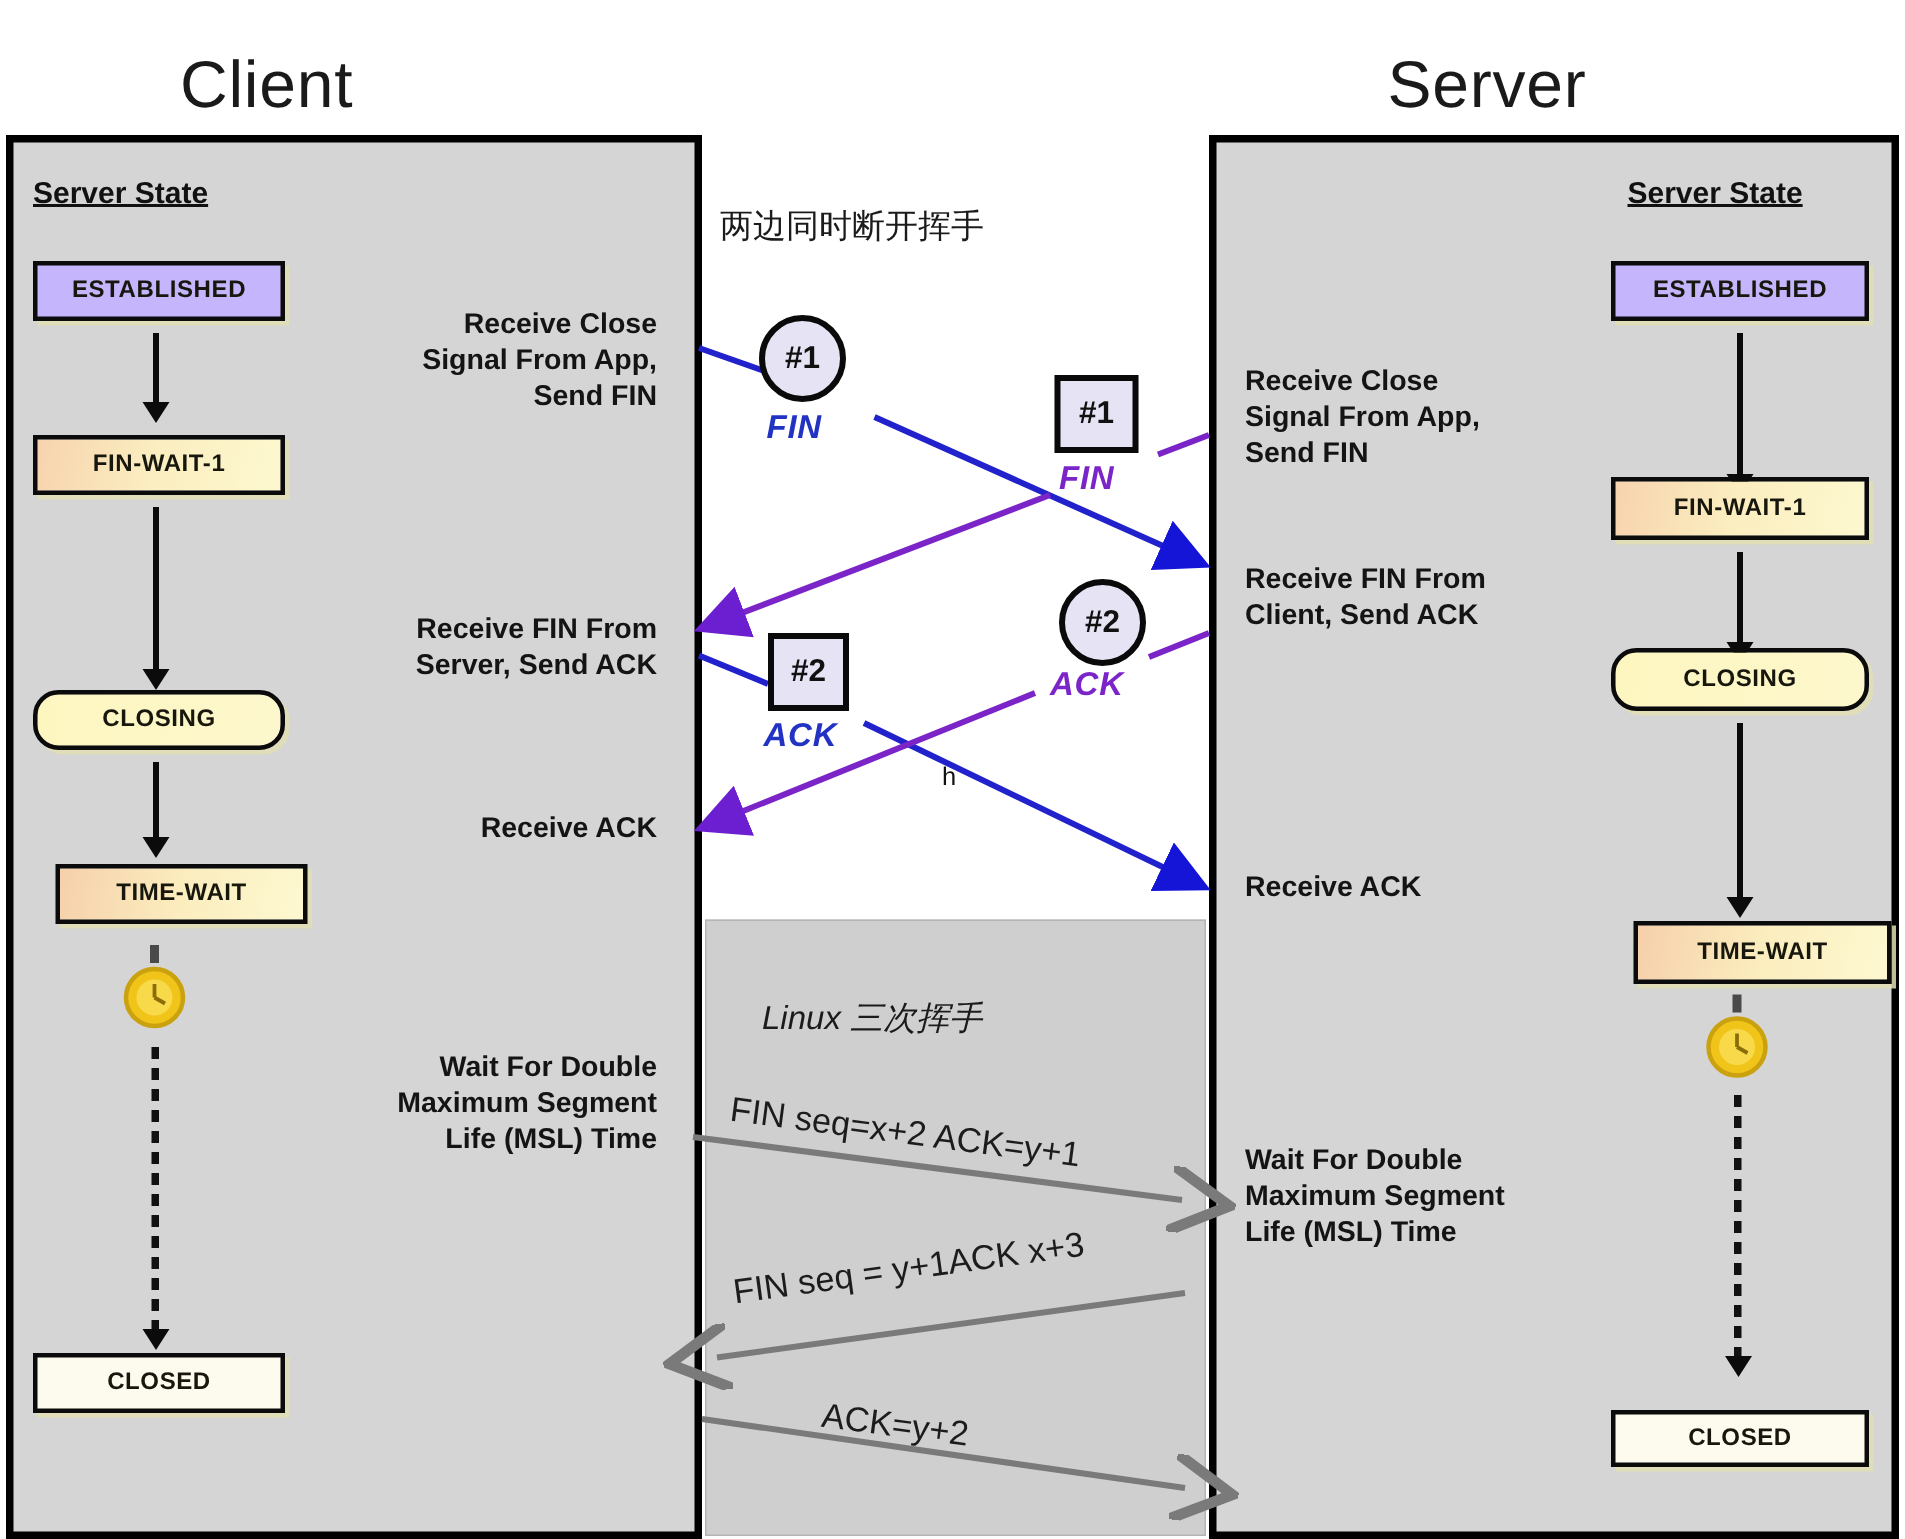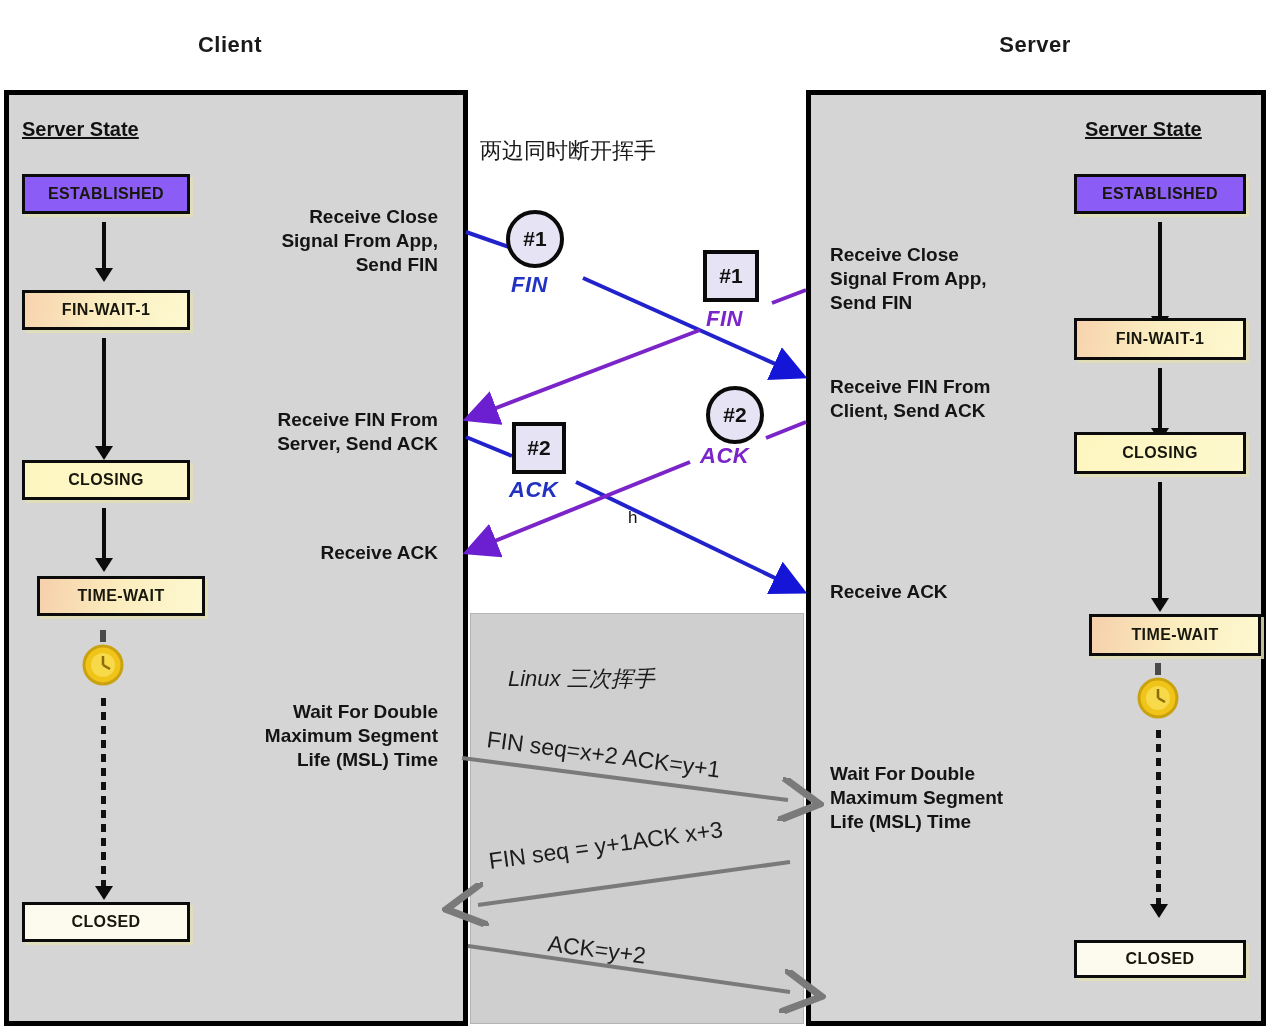--- a/index.html
+++ b/index.html
@@ -4,22 +4,22 @@
 <style>
   html,body{margin:0;padding:0;background:#ffffff;}
   body{
     width:1270px;height:1026px;position:relative;overflow:hidden;
     font-family:"Liberation Sans","DejaVu Sans",sans-serif;
   }
   .stage{position:absolute;inset:0;width:1270px;height:1026px;}
 
   
   .col-title{
-    position:absolute;font-size:22px;font-weight:bold;color:#1a1a1a;
-    letter-spacing:0.5px;text-align:center;
+    position:absolute;font-size:44px;font-weight:normal;color:#1a1a1a;
+    letter-spacing:0.5px;text-align:left;
   }
   #client-title{left:120px;top:32px;width:220px;}
   #server-title{left:925px;top:32px;width:220px;}
 
   
   .panel{
     position:absolute;background:#d5d5d5;border:5px solid #000000;
     box-sizing:border-box;
   }
   #client-panel{left:4px;top:90px;width:464px;height:936px;}
@@ -32,23 +32,23 @@
   #client-state-heading{left:22px;top:118px;}
   #server-state-heading{left:1085px;top:118px;text-align:center;}
 
   
   .state-box{
     position:absolute;box-sizing:border-box;border:3px solid #0b0b0b;
     display:flex;align-items:center;justify-content:center;
     font-size:16px;font-weight:bold;color:#17170d;letter-spacing:0.4px;
     box-shadow:3px 3px 0 rgba(226,222,180,.85);
   }
-  .st-established{background:#8b5cf6;}
+  .st-established{background:#c4b5fd;}
   .st-finwait{background:linear-gradient(100deg,#f7d3ae 0%,#fbeec0 48%,#fdf8cf 100%);}
-  .st-closing{background:linear-gradient(100deg,#fdf6c0 0%,#fdf8cd 100%);}
+  .st-closing{background:linear-gradient(100deg,#fdf6c0 0%,#fdf8cd 100%);border-radius:17px;}
   .st-timewait{background:linear-gradient(100deg,#f6d0ab 0%,#fbedbe 50%,#fdf8d0 100%);margin-left:15px;}
   .st-closed{background:#fdfbee;}
 
   
   .vline{position:absolute;background:#0b0b0b;width:4px;}
   .vhead{
     position:absolute;width:0;height:0;
     border-left:9px solid transparent;border-right:9px solid transparent;
     border-top:14px solid #0b0b0b;
   }

